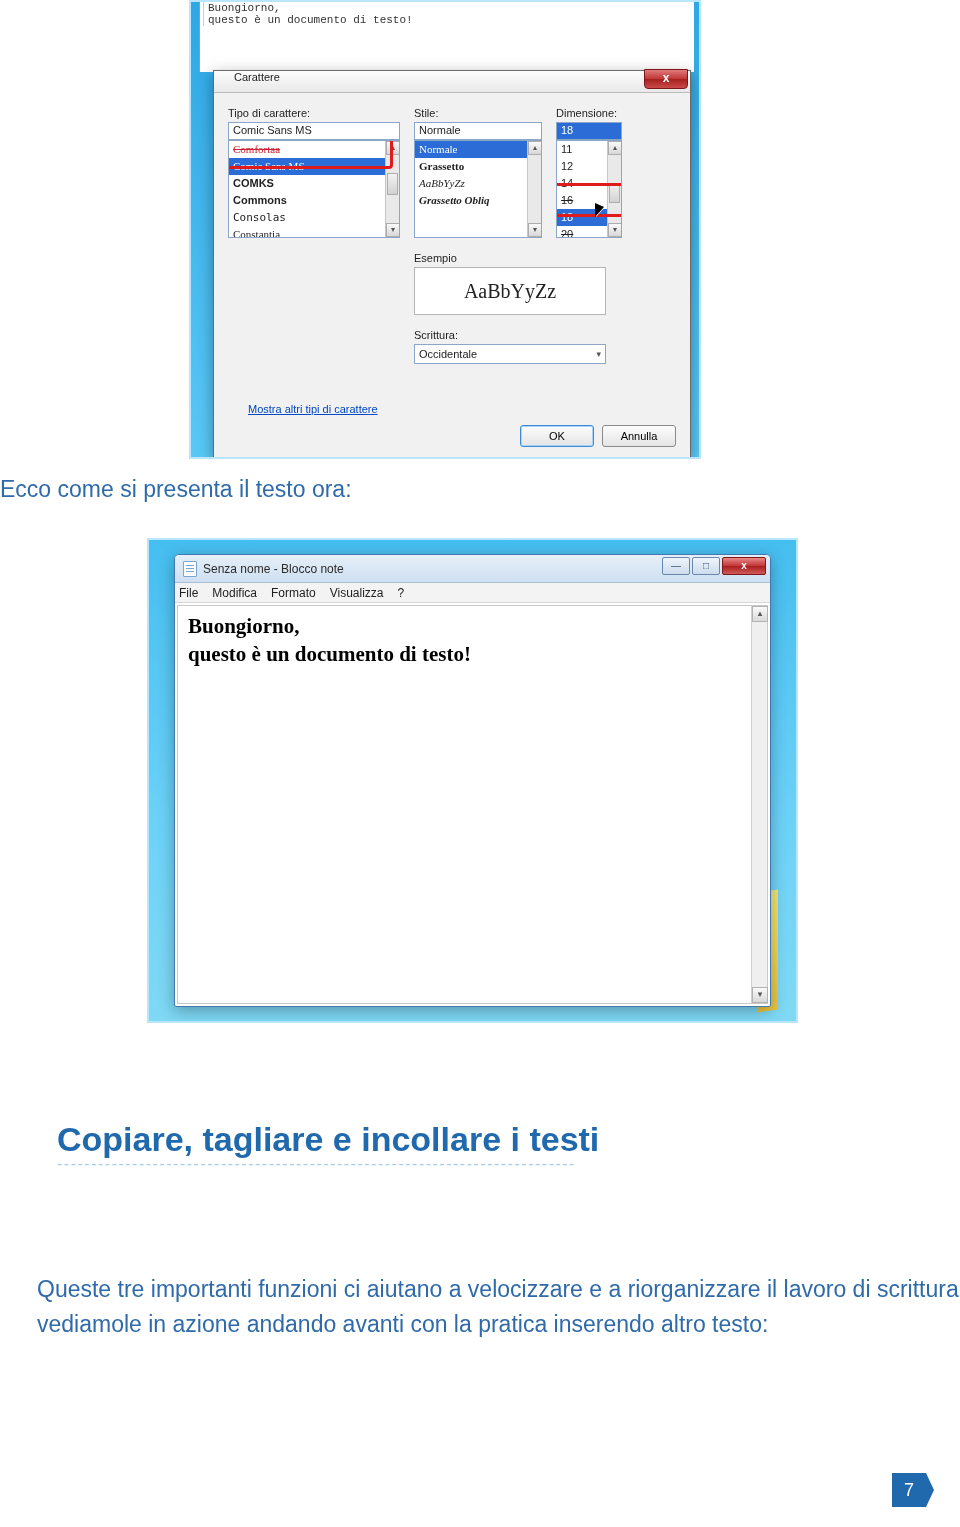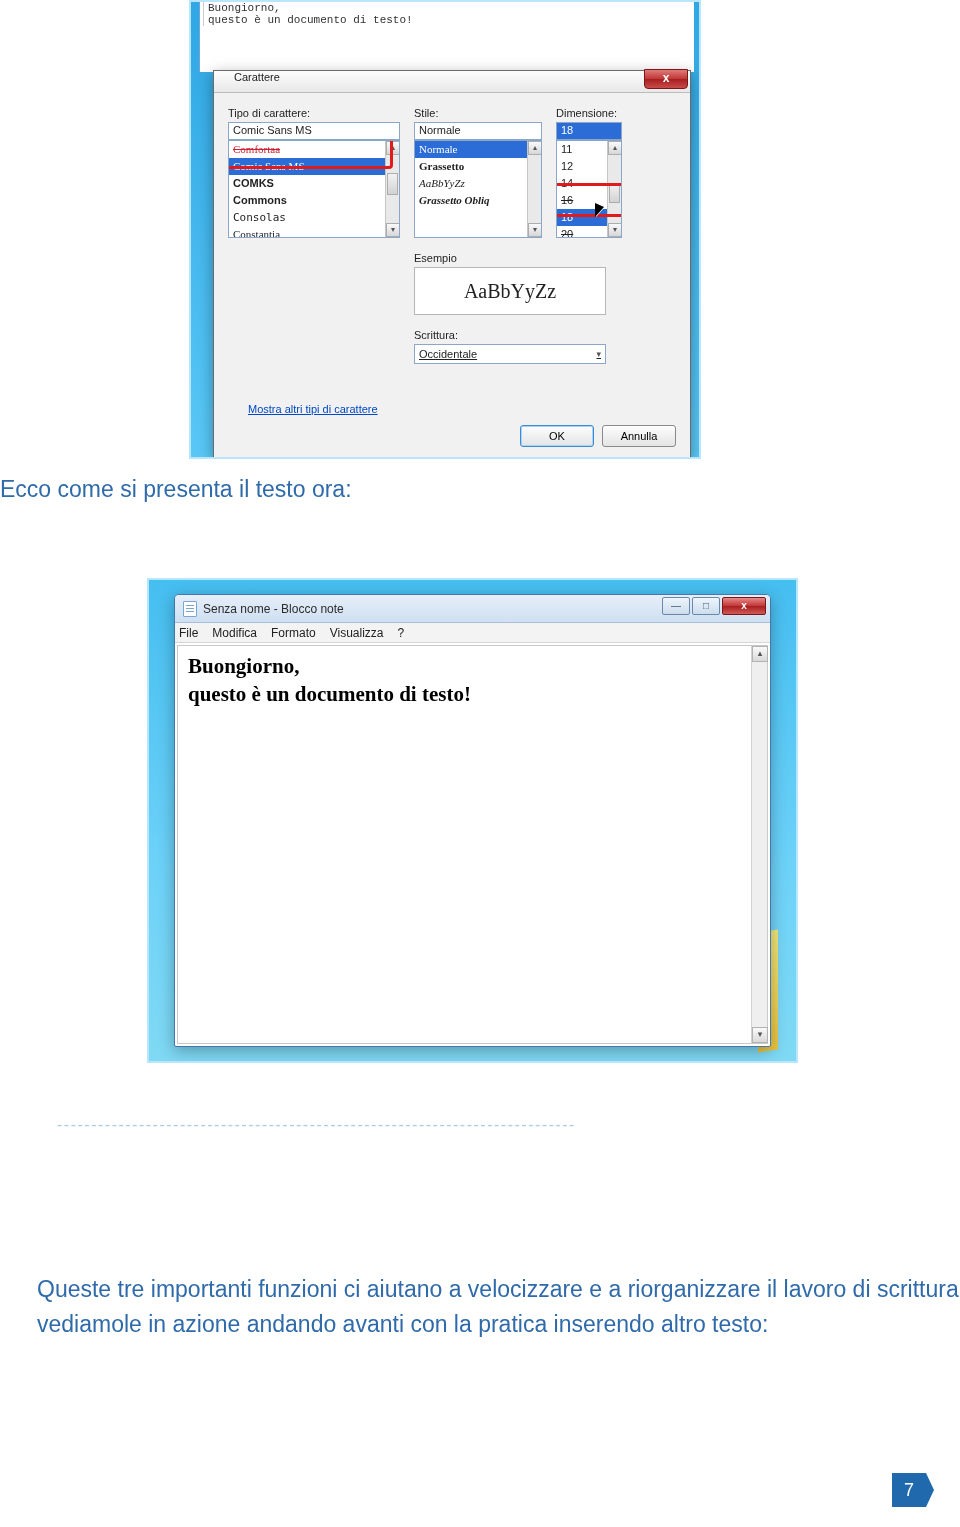--- a/index.html
+++ b/index.html
@@ -144,21 +144,20 @@
   }
   .fd-select {
     border: 1px solid #8aa7c7;
     background: #fff;
     height: 20px;
     display: flex;
     align-items: center;
     justify-content: space-between;
     padding: 0 4px;
     font-size: 11px;
-    text-decoration: underline;
   }
   .fd-select .arrow { font-size: 9px; color: #555; }
   .fd-link {
     color: #0048c5;
     text-decoration: underline;
     font-size: 11px;
     position: absolute;
     left: 14px;
     bottom: 42px;
     cursor: pointer;
@@ -194,21 +193,21 @@
     color: #2f6aaa;
     font-family: "Segoe UI", sans-serif;
     line-height: 1.5;
   }
   .t1 { left: 0; top: 472px; width: 900px; }
 
   
   .shot2 {
     position: absolute;
     left: 147px;
-    top: 578px;
+    top: 538px;
     width: 651px;
     height: 485px;
     border: 2px solid #b9e6ff;
     background: linear-gradient(#45bef0, #6dd2f8 60%, #7fd9f4);
     overflow: hidden;
   }
   .shot2 .yellow-strip {
     position: absolute;
     right: 18px; bottom: 10px;
     width: 20px; height: 120px;
@@ -501,20 +500,21 @@
       </div>
       <div class="np-scroll">
         <div class="sb-btn up">▴</div>
         <div class="sb-btn down">▾</div>
       </div>
     </div>
   </div>
 </div>
 
 <div class="section-heading">
+  <h2>Copiare, tagliare e incollare i testi</h2>
   <div class="dashes">----------------------------------------------------------------------------</div>
 </div>
 
 <div class="body-text t2">Queste tre importanti funzioni ci aiutano a velocizzare e a riorganizzare il lavoro di scrittura; vediamole in azione andando avanti con la pratica inserendo altro testo:</div>
 
 <div class="footer">
   <div class="page-badge">7</div>
 </div>
 
 </body></html>

